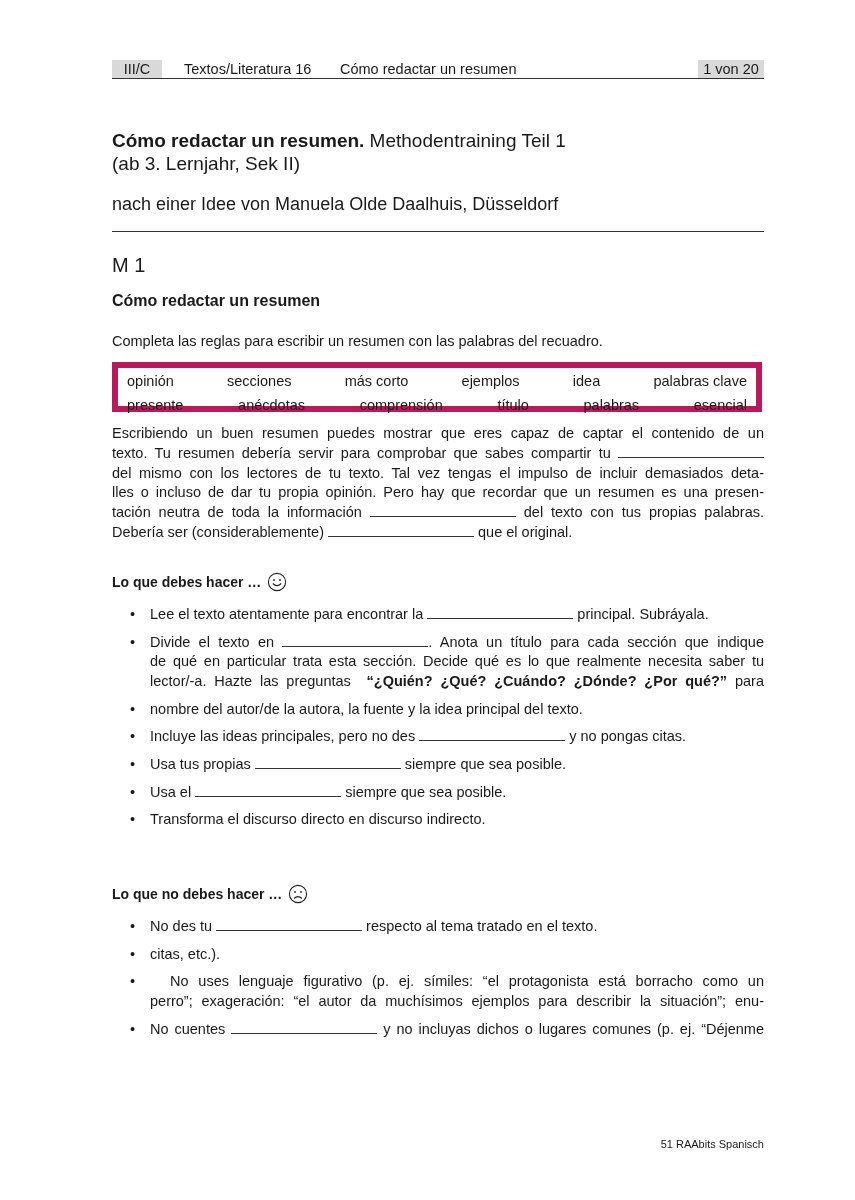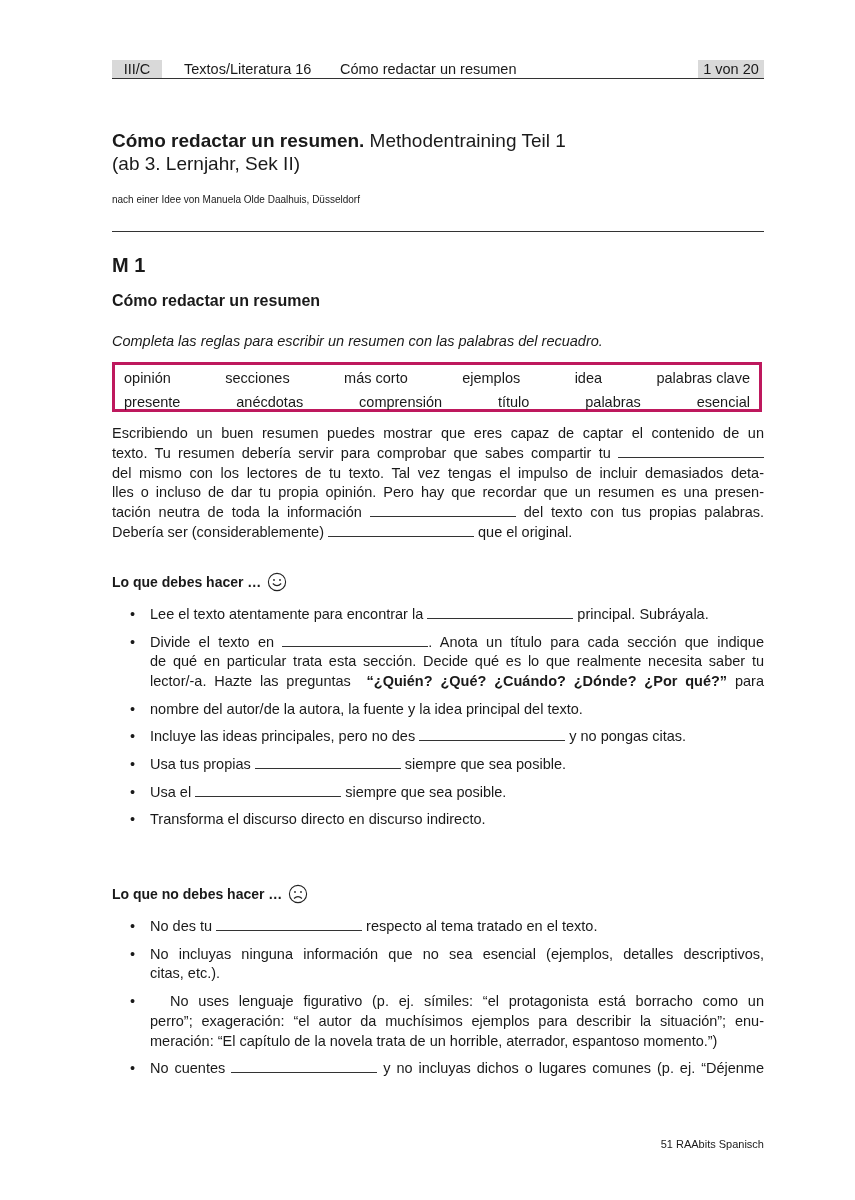--- a/index.html
+++ b/index.html
@@ -14,28 +14,28 @@
   .hdr { position: absolute; top: 60px; left: 0; width: 652px; height: 18px; border-bottom: 1.3px solid #333; }
   .hdr-cell { position: absolute; top: 0; height: 18px; line-height: 19px; font-size: 14.5px; color: #1a1a1a; }
   .hdr-cat { left: 0; width: 50px; background: #d9d9d9; text-align: center; }
   .hdr-sub { left: 72px; text-align: right; }
   .hdr-title { left: 228px; }
   .hdr-page { right: 0; width: 66px; background: #d9d9d9; text-align: center; }
 
   .title-line { position: absolute; top: 129px; left: 0; font-size: 19px; line-height: 23px; }
   .title-line b { font-weight: bold; }
   .title-line2 { position: absolute; top: 152px; left: 0; font-size: 19px; line-height: 23px; }
-  .credit { position: absolute; top: 194px; left: 0; font-size: 10px; }
+  .credit { position: absolute; top: 194px; left: 0; font-size: 18px; }
   .rule { position: absolute; top: 231px; left: 0; width: 652px; height: 0; border-top: 1px solid #333; }
 
-  .m-label { position: absolute; top: 254px; left: 0; font-size: 20px; font-weight: bold; }
+  .m-label { position: absolute; top: 254px; left: 0; font-size: 20px; font-weight: normal; }
   .section-title { position: absolute; top: 292px; left: 0; font-size: 16px; font-weight: bold; }
-  .instruction { position: absolute; top: 333px; left: 0; font-size: 14.5px; font-style: italic; }
+  .instruction { position: absolute; top: 333px; left: 0; font-size: 14.5px; }
 
-  .wordbox { position: absolute; top: 362px; left: 0; width: 650px; height: 50px; border: 3px solid #be185d; box-sizing: border-box; }
+  .wordbox { position: absolute; top: 362px; left: 0; width: 650px; height: 50px; border: 6px solid #be185d; box-sizing: border-box; }
   .wb-row { position: absolute; left: 9px; right: 9px; display: flex; justify-content: space-between; font-size: 14.5px; }
   .wb-row1 { top: 5px; }
   .wb-row2 { top: 29px; }
 
   .para { position: absolute; top: 424px; left: 0; width: 652px; font-size: 14.5px; line-height: 19.8px; text-align: justify; }
   .para .ln { display: block; text-align: justify; text-align-last: justify; white-space: nowrap; height: 19.8px; }
   .para .ln.last { text-align-last: left; }
   .blank { display: inline-block; border-bottom: 1px solid #333; height: 13px; vertical-align: baseline; }
 
   .subhead { position: absolute; left: 0; font-size: 14px; font-weight: bold; display: flex; align-items: center; }
@@ -150,28 +150,26 @@
       <path d="M6 14.5 Q10 10.8 14 14.5" fill="none" stroke="#222" stroke-width="1.1"></path>
     </svg>
   </div>
   <div class="list" id="dont-list" style="top:917px">
       <div class="li" style="margin-bottom: 7.8px;">
         <span class="bullet">•</span>
         <span class="ln last"><span style="white-space: pre;">No des tu </span><span class="blank" style="width: 146px;"></span><span style="white-space: pre;"> respecto al tema tratado en el texto.</span></span>
       </div>
       <div class="li" style="margin-bottom: 7.8px;">
         <span class="bullet">•</span>
-        <span class="ln"><span style="white-space: pre;">No incluyas ninguna información que no sea esencial (ejemplos, detalles descriptivos,</span></span>
         <span class="ln last"><span style="white-space: pre;">citas, etc.).</span></span>
       </div>
       <div class="li" style="margin-bottom: 7.8px;">
         <span class="bullet">•</span>
         <span class="ln"><span style="white-space: pre; margin-left: 20px;">No uses lenguaje figurativo (p. ej. símiles: “el protagonista está borracho como un</span></span>
         <span class="ln"><span style="white-space: pre;">perro”; exageración: “el autor da muchísimos ejemplos para describir la situación”; enu-</span></span>
-        <span class="ln last"><span style="white-space: pre;">meración: “El capítulo de la novela trata de un horrible, aterrador, espantoso momento.”)</span></span>
       </div>
       <div class="li" style="margin-bottom: 7.8px;">
         <span class="bullet">•</span>
         <span class="ln"><span style="white-space: pre;">No cuentes </span><span class="blank" style="width: 146px;"></span><span style="white-space: pre;"> y no incluyas dichos o lugares comunes (p. ej. “Déjenme</span></span>
       </div>
     </div>
 
 </div>
 
 <div class="footer">51 RAAbits Spanisch</div>

